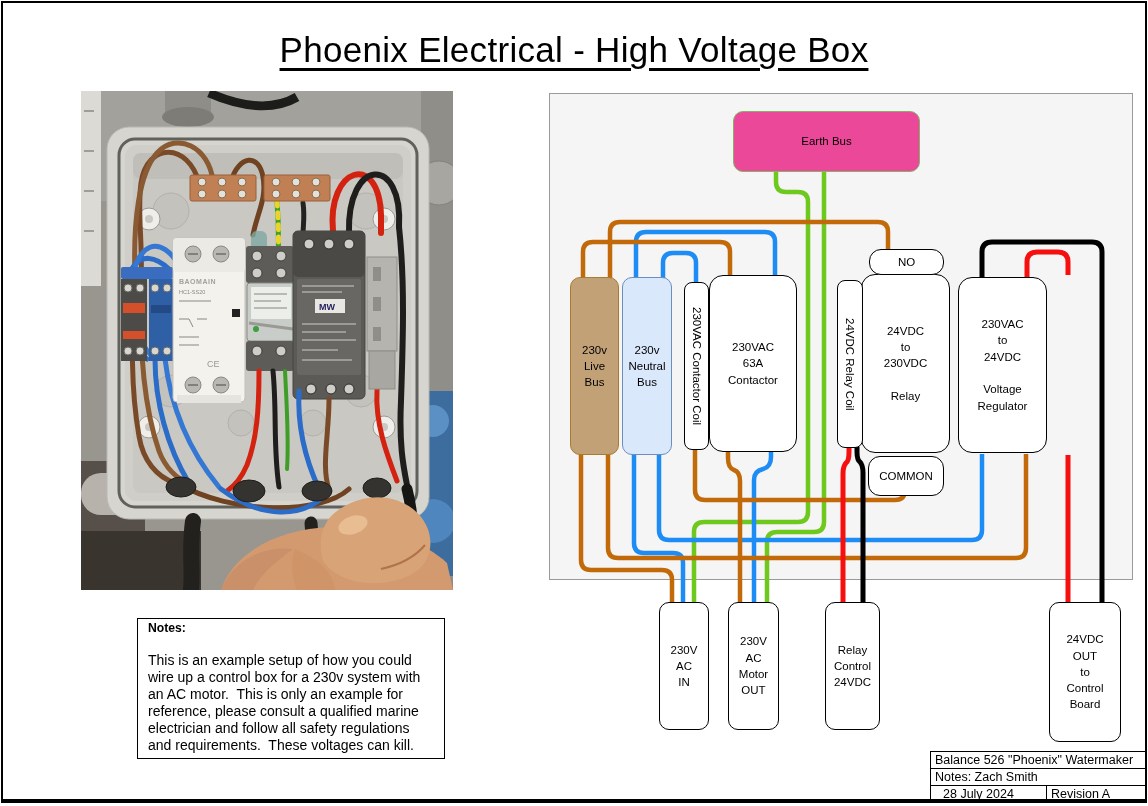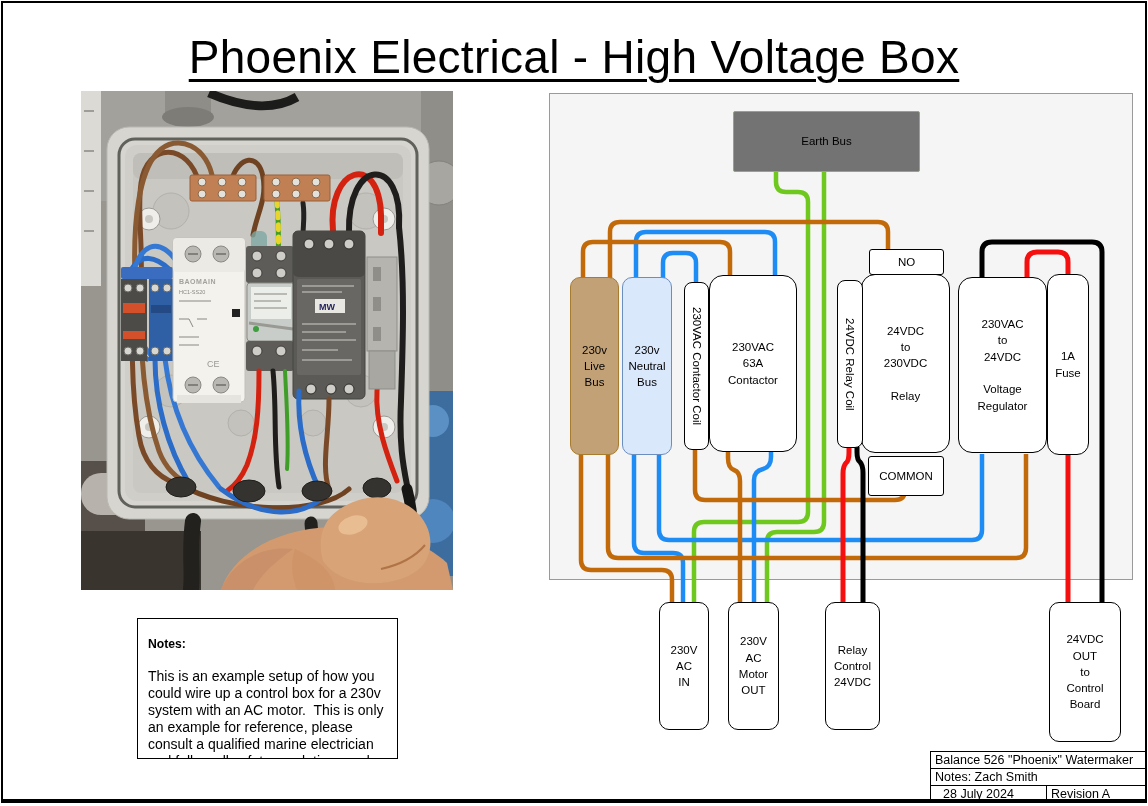--- a/index.html
+++ b/index.html
@@ -1,39 +1,39 @@
 <!DOCTYPE html>
 <html><head>
 <meta charset="utf-8">
 <style>
   html,body { margin:0; padding:0; background:#fff; }
   .stage { position:relative; width:1148px; height:806px; background:#fff; overflow:hidden;
            font-family:"Liberation Sans", sans-serif; color:#000; }
   .frame { position:absolute; left:1px; top:1px; right:1px; bottom:3px;
            border:2px solid #000; border-bottom-width:4px; pointer-events:none; z-index:50; }
   .page-title { position:absolute; left:0; top:30px; width:100%; text-align:center;
-                font-size:46px; letter-spacing:.3px; text-decoration:underline;
+                font-size:35px; letter-spacing:.3px; text-decoration:underline;
                 text-decoration-thickness:2.5px; text-underline-offset:6px; }
   .photo { position:absolute; left:81px; top:91px; width:372px; height:499px; }
 
   .panel { position:absolute; left:549px; top:93px; width:584px; height:487px;
            background:#f5f5f5; border:1px solid #9a9a9a; box-sizing:border-box; z-index:1; }
   .wires { position:absolute; left:549px; top:93px; width:584px; height:530px;
            overflow:visible; z-index:2; }
   .node  { position:absolute; box-sizing:border-box; background:#fff; border:1px solid #000;
            border-radius:12px; display:flex; align-items:center; justify-content:center;
            text-align:center; font-size:11.5px; line-height:1.42; white-space:pre-line; z-index:3; }
-  .earth   { background:#737373; border-color:#82b366; border-radius:2px; }
+  .earth   { background:#ec4899; border-color:#82b366; border-radius:10px; }
   .livebus { background:#c2a177; border-color:#a87c2f; border-radius:10px; }
   .neutbus { background:#dae8fc; border-color:#6c8ebf; border-radius:10px; }
   .vnode   { writing-mode:vertical-rl; border-radius:8px; white-space:normal; }
-  .smallnode { border-radius:3px; }
-
-  .notes { position:absolute; left:137px; top:618px; width:261px; height:141px;
-           border:1px solid #000; box-sizing:border-box; padding:18px 10px; overflow:hidden; }
+  .smallnode { border-radius:12px; }
+
+  .notes { position:absolute; left:137px; top:618px; width:308px; height:141px;
+           border:1px solid #000; box-sizing:border-box; padding:2px 10px; overflow:hidden; }
   .notes-heading { font-weight:bold; font-size:12.2px; margin:0 0 17px 0; }
   .notes-body { font-size:14px; line-height:17px; white-space:pre-wrap; }
 
   .tblock { position:absolute; left:930px; top:751px; width:216px; height:52px;
             border:1px solid #000; box-sizing:border-box; background:#fff; z-index:40;
             font-size:12.5px; }
   .trow { box-sizing:border-box; height:17px; border-bottom:1px solid #000;
           display:flex; align-items:center; padding-left:4px; }
   .trow:last-child { border-bottom:none; height:16px; }
   .tcell-left { box-sizing:border-box; width:108px; height:100%; display:flex;
@@ -333,22 +333,20 @@
 
   <div class="node smallnode" style="left:868px; top:456px; width:76px; height:40px;">COMMON</div>
 
   <div class="node" style="left:958px; top:277px; width:89px; height:176px; border-radius:14px;">230VAC
 to
 24VDC
 
 Voltage
 Regulator</div>
 
-  <div class="node" style="left:1047px; top:274px; width:42px; height:181px;">1A
-Fuse</div>
 
   <div class="node" style="left:659px; top:602px; width:50px; height:128px; border-radius:10px;">230V
 AC
 IN</div>
 
   <div class="node" style="left:728px; top:602px; width:51px; height:128px; border-radius:10px;">230V
 AC
 Motor
 OUT</div>
 

